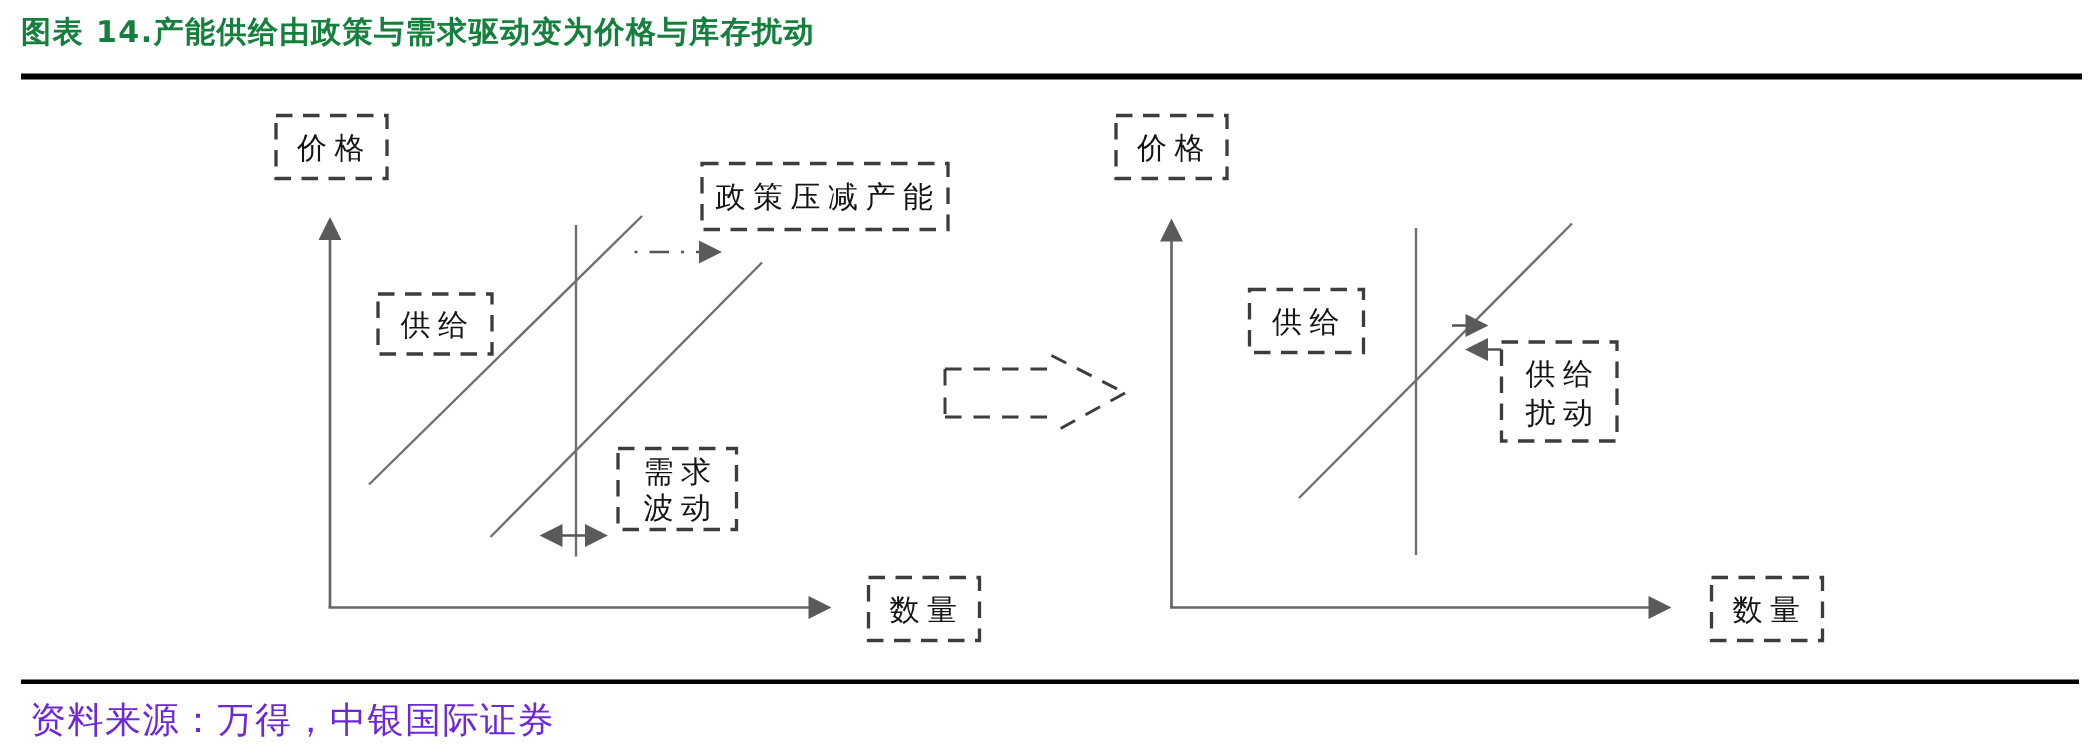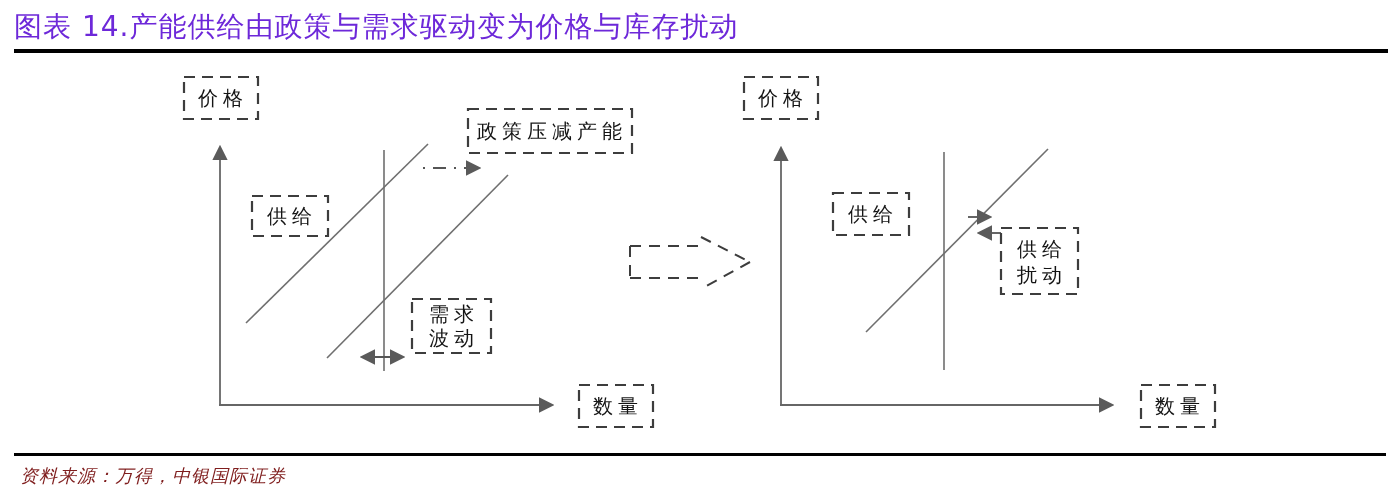--- a/index.html
+++ b/index.html
@@ -2,29 +2,29 @@
 <html><head>
 <meta charset="utf-8">
 <style>
   html,body { margin:0; padding:0; background:#ffffff; }
   .page {
     position:relative; width:1394px; height:502px; background:#ffffff;
     font-family:"DejaVu Sans", sans-serif; overflow:hidden;
   }
   .title {
     position:absolute; left:14px; top:8px;
-    font-size:28px; font-weight:normal; color:#6d28d9;
+    font-size:20px; font-weight:bold; color:#15803d;
     letter-spacing:1px; white-space:nowrap;
   }
   .rule-top    { position:absolute; left:14px; top:49px;  width:1374px; height:4px; background:#000; }
   .rule-bottom { position:absolute; left:14px; top:453px; width:1372px; height:3px; background:#000; }
   .source {
     position:absolute; left:20px; top:464px;
-    font-family:"DejaVu Serif", serif; font-style:italic;
-    font-size:18px; color:#7f1d1d; letter-spacing:1px; white-space:nowrap;
+    font-family:"DejaVu Serif", serif; 
+    font-size:24px; color:#6d28d9; letter-spacing:1px; white-space:nowrap;
   }
   svg.diagram { position:absolute; left:0; top:0; }
   .axis  { stroke:#666666; stroke-width:1.8; fill:none; }
   .curve { stroke:#6f6f6f; stroke-width:1.6; fill:none; }
   .box   { fill:#ffffff; stroke:#3d3d3d; stroke-width:2.2; stroke-dasharray:11 7; }
   .lbl   {
     fill:#141414; font-size:20px; letter-spacing:5px; text-anchor:middle;
     font-family:"DejaVu Sans", sans-serif;
   }
   .dasharrow { stroke:#3d3d3d; stroke-width:2; fill:none; stroke-dasharray:11 8; }

